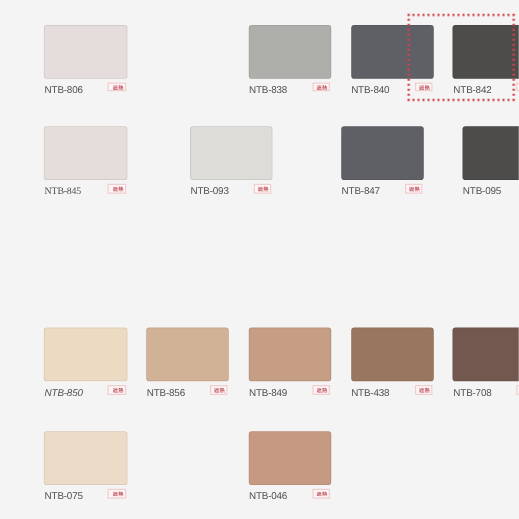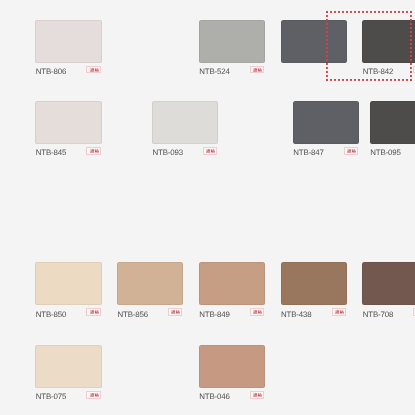--- a/index.html
+++ b/index.html
@@ -75,65 +75,73 @@
       <span class="badge" title="遮熱">
           <svg class="badge-glyphs" viewBox="0 0 30.6 15" width="9" height="4.3" aria-hidden="true">
             <use href="#g-shanetsu"></use>
           </svg>
         </span>
     </div>
   </div>
   <div class="cell" style="left: 173.9px; top: 19.5px; width: 66.3px;">
     <div class="swatch" style="width: 66.3px; height: 43px; background: rgb(174, 174, 170);"></div>
     <div class="meta" style="width: 66.3px;">
-      <span class="code">NTB-524</span>
+      <span class="code">NTB-838</span>
       <span class="badge" title="遮熱">
           <svg class="badge-glyphs" viewBox="0 0 30.6 15" width="9" height="4.3" aria-hidden="true">
             <use href="#g-shanetsu"></use>
           </svg>
         </span>
     </div>
   </div>
   <div class="cell" style="left: 255.65px; top: 19.5px; width: 66.3px;">
     <div class="swatch" style="width: 66.3px; height: 43px; background: rgb(94, 96, 101);"></div>
+    <div class="meta" style="width: 66.3px;">
+      <span class="code">NTB-840</span>
+      <span class="badge" title="遮熱">
+          <svg class="badge-glyphs" viewBox="0 0 30.6 15" width="9" height="4.3" aria-hidden="true">
+            <use href="#g-shanetsu"></use>
+          </svg>
+        </span>
+    </div>
   </div>
   <div class="cell" style="left: 337.4px; top: 19.5px; width: 66.3px;">
     <div class="swatch" style="width: 66.3px; height: 43px; background: rgb(77, 76, 74);"></div>
     <div class="meta" style="width: 66.3px;">
       <span class="code">NTB-842</span>
       <span class="badge" title="遮熱">
           <svg class="badge-glyphs" viewBox="0 0 30.6 15" width="9" height="4.3" aria-hidden="true">
             <use href="#g-shanetsu"></use>
           </svg>
         </span>
     </div>
   </div>
   <div class="cell" style="left: 10.4px; top: 101.3px; width: 66.3px;">
     <div class="swatch" style="width: 66.3px; height: 43px; background: rgb(228, 221, 217);"></div>
-    <div class="meta" style="width: 66.3px;">
+    <div class="meta" style="width: 66.3px; font-family: Liberation Serif, serif;">
       <span class="code">NTB-845</span>
       <span class="badge" title="遮熱">
           <svg class="badge-glyphs" viewBox="0 0 30.6 15" width="9" height="4.3" aria-hidden="true">
             <use href="#g-shanetsu"></use>
           </svg>
         </span>
     </div>
   </div>
   <div class="cell" style="left: 92.15px; top: 101.3px; width: 87px; padding-left: 35px;">
     <div class="swatch" style="width: 66.3px; height: 43px; background: rgb(221, 220, 216);"></div>
     <div class="meta" style="width: 66.3px;">
       <span class="code">NTB-093</span>
       <span class="badge" title="遮熱">
           <svg class="badge-glyphs" viewBox="0 0 30.6 15" width="9" height="4.3" aria-hidden="true">
             <use href="#g-shanetsu"></use>
           </svg>
         </span>
     </div>
   </div>
-  <div class="cell" style="left: 268px; top: 101.3px; width: 70px;">
+  <div class="cell" style="left: 248px; top: 101.3px; width: 70px;">
     <div class="swatch" style="width: 66.3px; height: 43px; background: rgb(94, 96, 101);"></div>
     <div class="meta" style="width: 66.3px;">
       <span class="code">NTB-847</span>
       <span class="badge" title="遮熱">
           <svg class="badge-glyphs" viewBox="0 0 30.6 15" width="9" height="4.3" aria-hidden="true">
             <use href="#g-shanetsu"></use>
           </svg>
         </span>
     </div>
   </div>
@@ -143,21 +151,21 @@
       <span class="code">NTB-095</span>
       <span class="badge" title="遮熱">
           <svg class="badge-glyphs" viewBox="0 0 30.6 15" width="9" height="4.3" aria-hidden="true">
             <use href="#g-shanetsu"></use>
           </svg>
         </span>
     </div>
   </div>
   <div class="cell" style="left: 10.4px; top: 262.4px; width: 66.3px;">
     <div class="swatch" style="width: 66.3px; height: 43px; background: rgb(236, 219, 194);"></div>
-    <div class="meta" style="width: 66.3px;">
+    <div class="meta" style="width: 66.3px; font-style: italic;">
       <span class="code">NTB-850</span>
       <span class="badge" title="遮熱">
           <svg class="badge-glyphs" viewBox="0 0 30.6 15" width="9" height="4.3" aria-hidden="true">
             <use href="#g-shanetsu"></use>
           </svg>
         </span>
     </div>
   </div>
   <div class="cell" style="left: 92.15px; top: 262.4px; width: 43px;">
     <div class="swatch" style="width: 66.3px; height: 43px; background: rgb(210, 178, 150);"></div>

